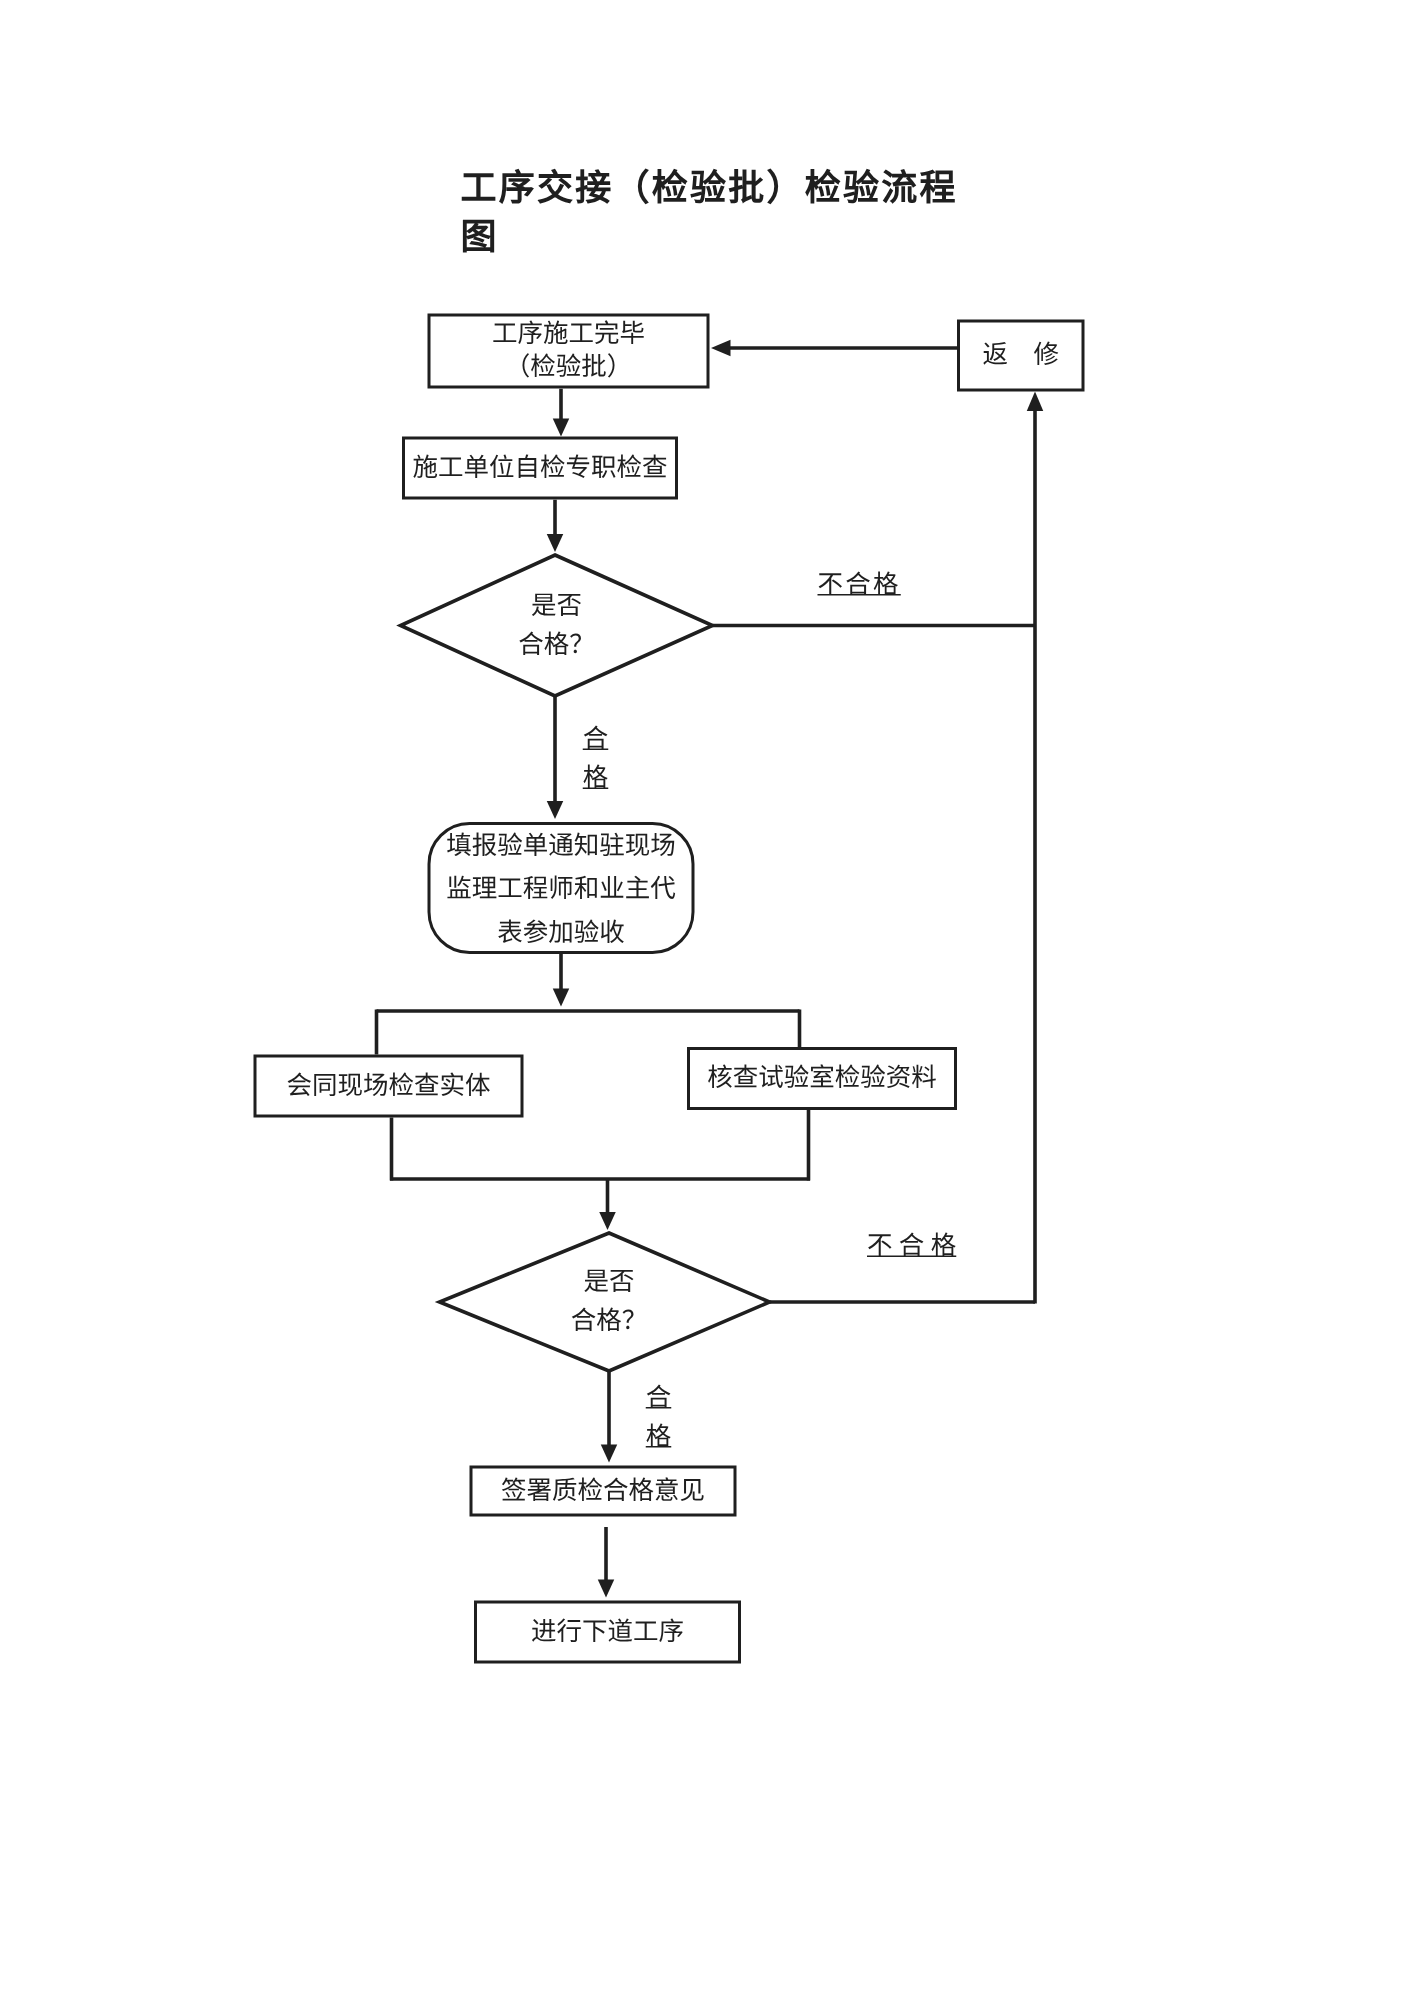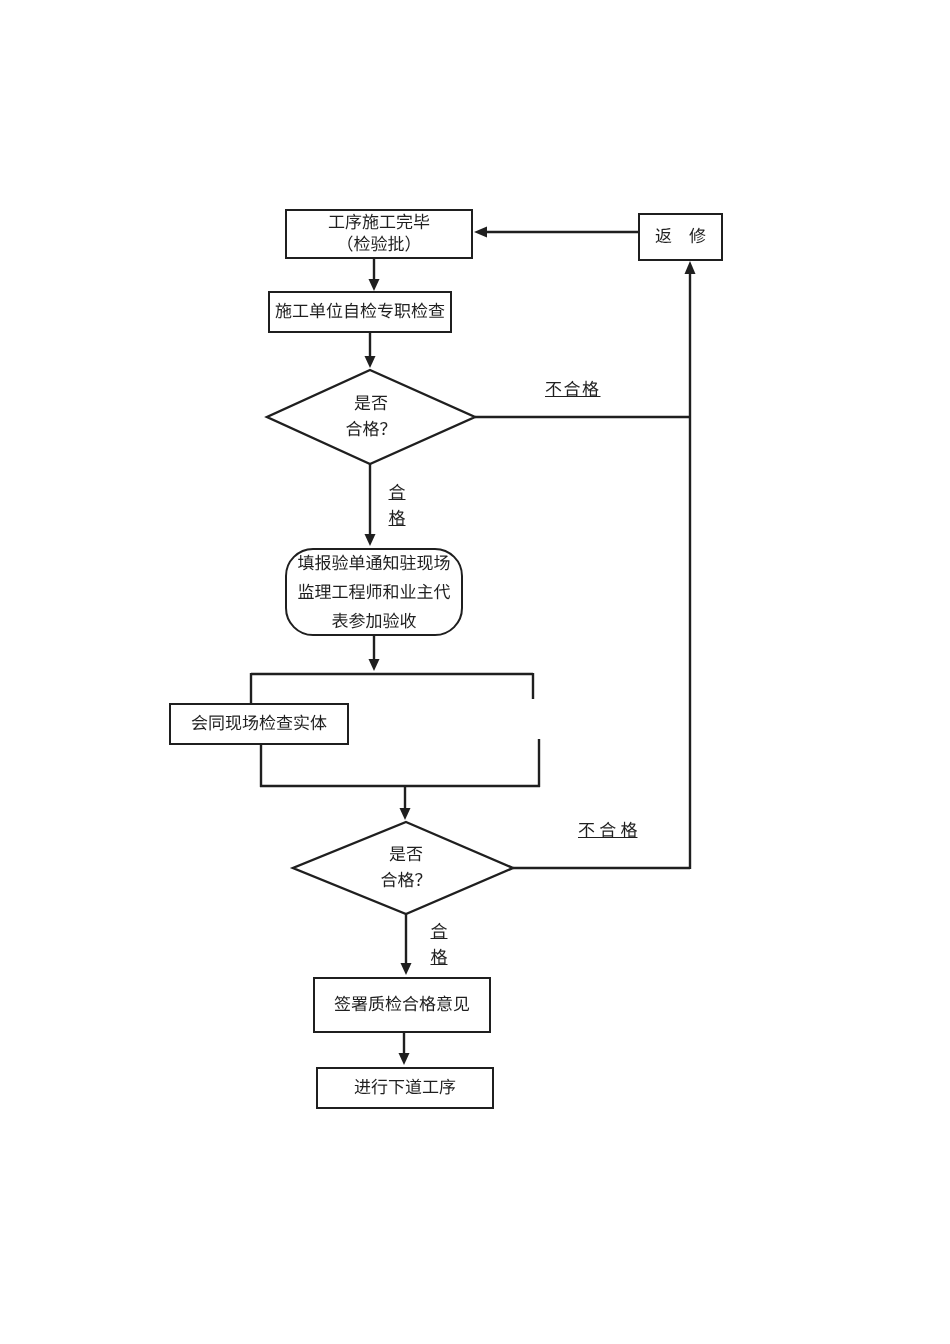--- a/index.html
+++ b/index.html
@@ -72,20 +72,22 @@
     text-align: center;
     text-decoration: underline;
   }
   .ls1 { letter-spacing: 1.5px; }
 </style>
 </head>
 <body>
 
 <div class="page">
 
+  <h1 class="title">工序交接（检验批）检验流程
+图</h1>
 
   <svg class="wires" viewBox="0 0 950 1344" xmlns="http://www.w3.org/2000/svg">
 
     <g>
       <line x1="374" y1="259" x2="374" y2="281"></line>
       <polygon class="head" points="368.5,279 379.5,279 374,291"></polygon>
     </g>
 
     <g>
       <line x1="370" y1="333" x2="370" y2="357"></line>
@@ -162,22 +164,23 @@
   <div class="node" style="left:638px; top:213px; width:85px; height:48px;">返　修</div>
 
   <div class="node" style="left:268px; top:291px; width:184px; height:42px;">施工单位自检专职检查</div>
 
   <div class="node" style="left:285px; top:548px; width:178px; height:88px; line-height:29px;border-radius:28px;">填报验单通知驻现场
 监理工程师和业主代
 表参加验收</div>
 
   <div class="node" style="left:169px; top:703px; width:180px; height:42px;">会同现场检查实体</div>
 
+  <div class="node" style="left:458px; top:698px; width:180px; height:42px;">核查试验室检验资料</div>
 
-  <div class="node" style="left:313px; top:977px; width:178px; height:56px;">签署质检合格意见</div>
+  <div class="node" style="left:313px; top:977px; width:178px; height:34px;">签署质检合格意见</div>
 
   <div class="node" style="left:316px; top:1067px; width:178px; height:42px;">进行下道工序</div>
 
   <div class="dlabel" style="left:321px; top:387px; width:100px; height:60px;">是否
 合格？</div>
 
   <div class="dlabel" style="left:356px; top:838px; width:100px; height:60px;">是否
 合格？</div>
 
   <div class="elabel ls1" style="left:545px; top:377px;">不合格</div>

